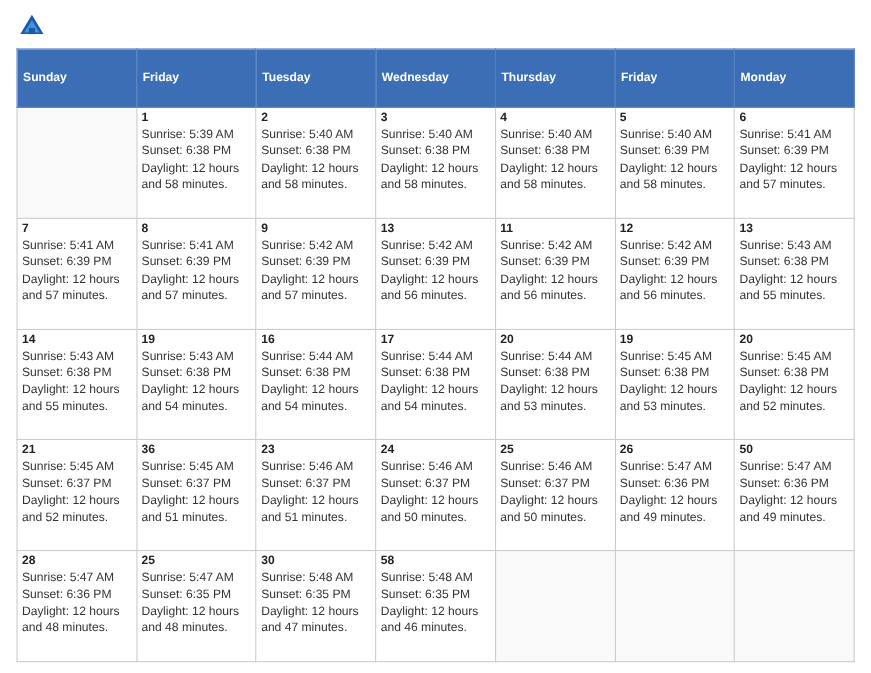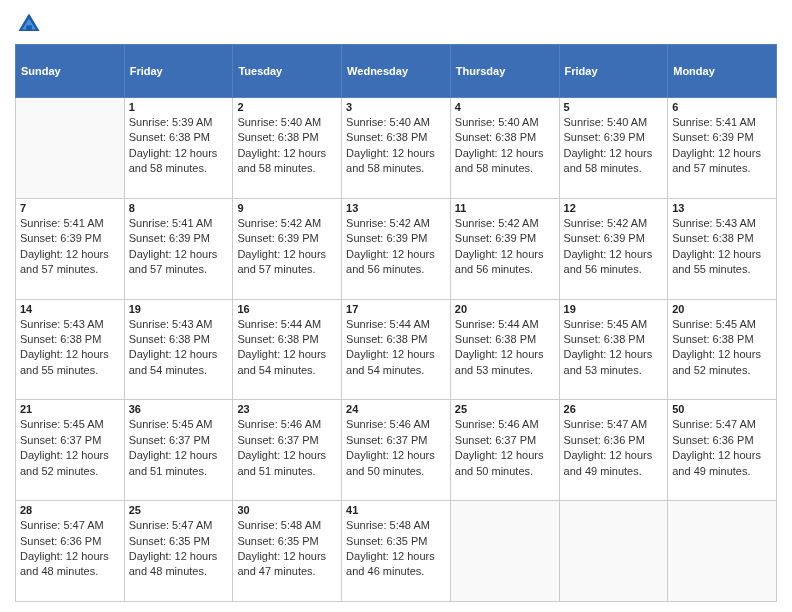--- a/index.html
+++ b/index.html
@@ -254,21 +254,21 @@
           </td>
           <td>
             <div class="day-number">25</div>
             <div class="day-info"><span>Sunrise: 5:47 AM</span><br><span>Sunset: 6:35 PM</span><br><span>Daylight: 12 hours</span><br><span>and 48 minutes.</span></div>
           </td>
           <td>
             <div class="day-number">30</div>
             <div class="day-info"><span>Sunrise: 5:48 AM</span><br><span>Sunset: 6:35 PM</span><br><span>Daylight: 12 hours</span><br><span>and 47 minutes.</span></div>
           </td>
           <td>
-            <div class="day-number">41</div>
+            <div class="day-number">58</div>
             <div class="day-info"><span>Sunrise: 5:48 AM</span><br><span>Sunset: 6:35 PM</span><br><span>Daylight: 12 hours</span><br><span>and 46 minutes.</span></div>
           </td>
           <td class="empty"></td>
           <td class="empty"></td>
           <td class="empty"></td>
         </tr>
       </tbody>
   </table>
 </div>
 

